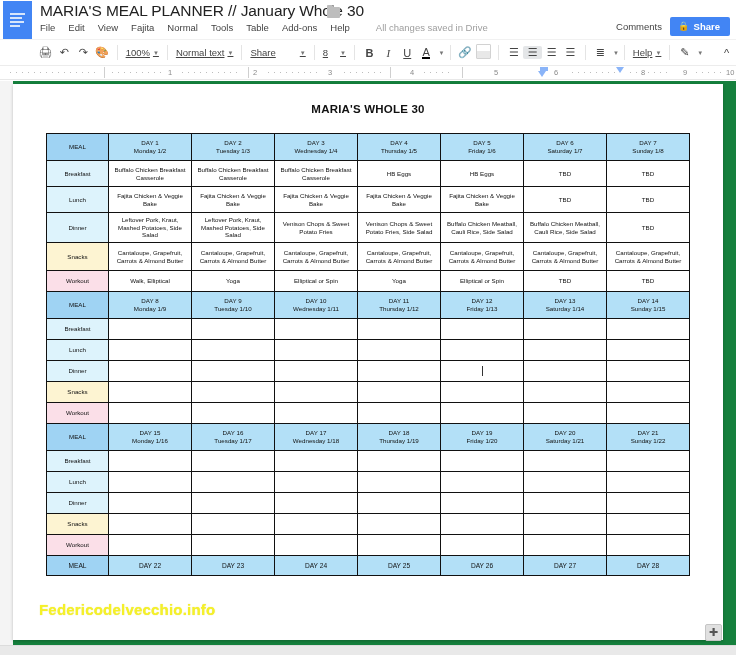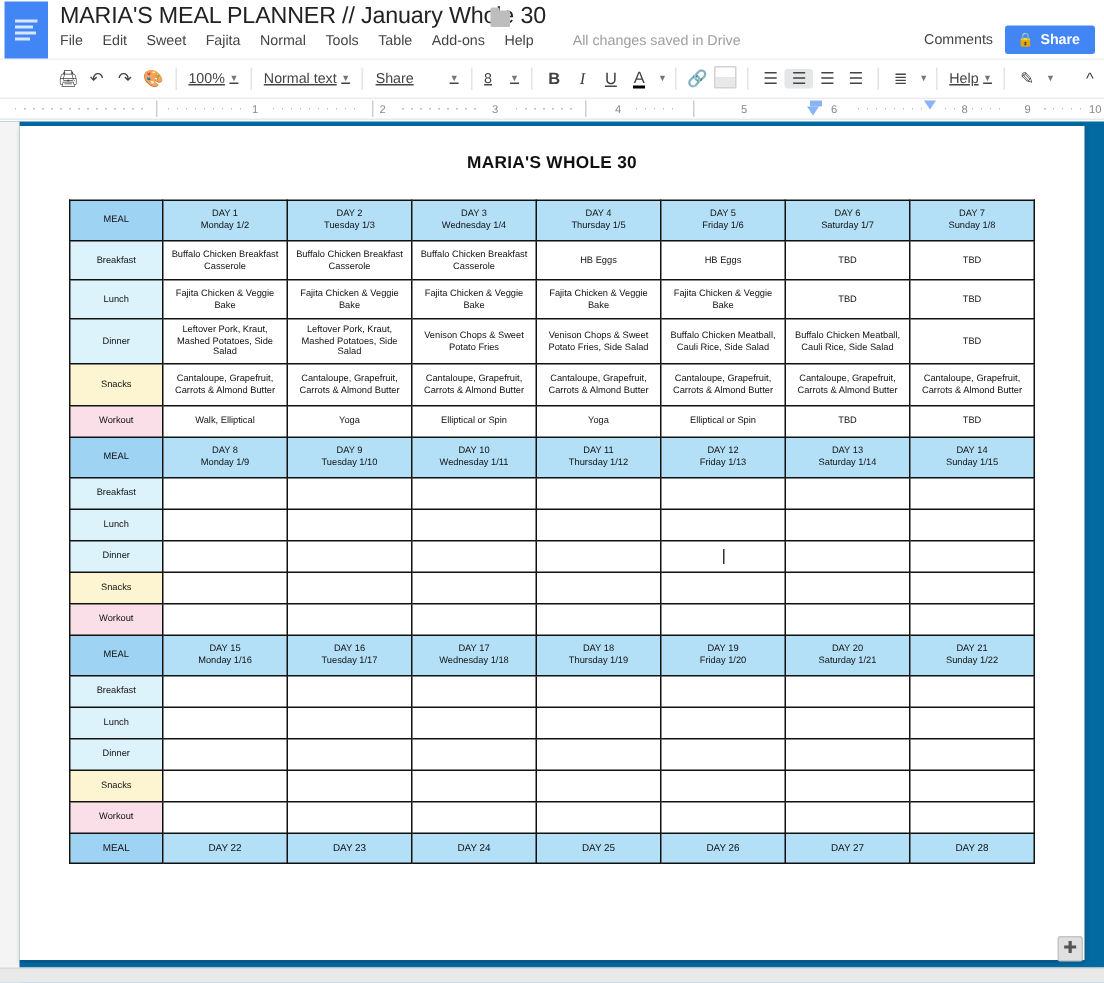--- a/index.html
+++ b/index.html
@@ -115,21 +115,21 @@
     border-left: 4px solid transparent; border-right: 4px solid transparent;
     border-top: 6px solid #8ab4f8;
   }
   .ruler .indent-rect {
     position:absolute; top:1px; width:8px; height:4px; background:#8ab4f8;
   }
 
   
   .canvas {
     position: absolute; left: 0; top: 81px; right: 0; bottom: 0;
-    background: #0369a1;
+    background: #15803d;
   }
   .page {
     position: absolute; left: 13px; top: 3px;
     width: 710px; height: 556px;
     background: #fff;
     box-shadow: 0 1px 3px rgba(0,0,0,.22);
   }
   .page-title {
     text-align: center; font-weight: bold; font-size: 11.5px;
     color: #111; margin-top: 19px; letter-spacing: .2px;
@@ -227,21 +227,21 @@
           <i></i>
       </div>
     </div>
 
     <div class="doc-title">MARIA'S MEAL PLANNER // January Whole 30</div>
     <div class="folder-icon"></div>
 
     <div class="menubar">
       <span class="mi">File</span>
       <span class="mi">Edit</span>
-      <span class="mi">Sweet</span>
+      <span class="mi">View</span>
       <span class="mi">Fajita</span>
       <span class="mi">Normal</span>
       <span class="mi">Tools</span>
       <span class="mi">Table</span>
       <span class="mi">Add-ons</span>
       <span class="mi">Help</span>
       <span class="save-state">All changes saved in Drive</span>
     </div>
 
     <div class="comments-btn">Comments</div>
@@ -601,19 +601,20 @@
               <td>DAY 23</td>
               <td>DAY 24</td>
               <td>DAY 25</td>
               <td>DAY 26</td>
               <td>DAY 27</td>
               <td>DAY 28</td>
             </tr>
           </tbody>
       </table>
 
+      <div class="watermark">Federicodelvecchio.info</div>
     </div>
 
     <div class="add-btn">✚</div>
     <div class="bottom-strip"></div>
   </div>
 
 </div>
 
 </body></html>

